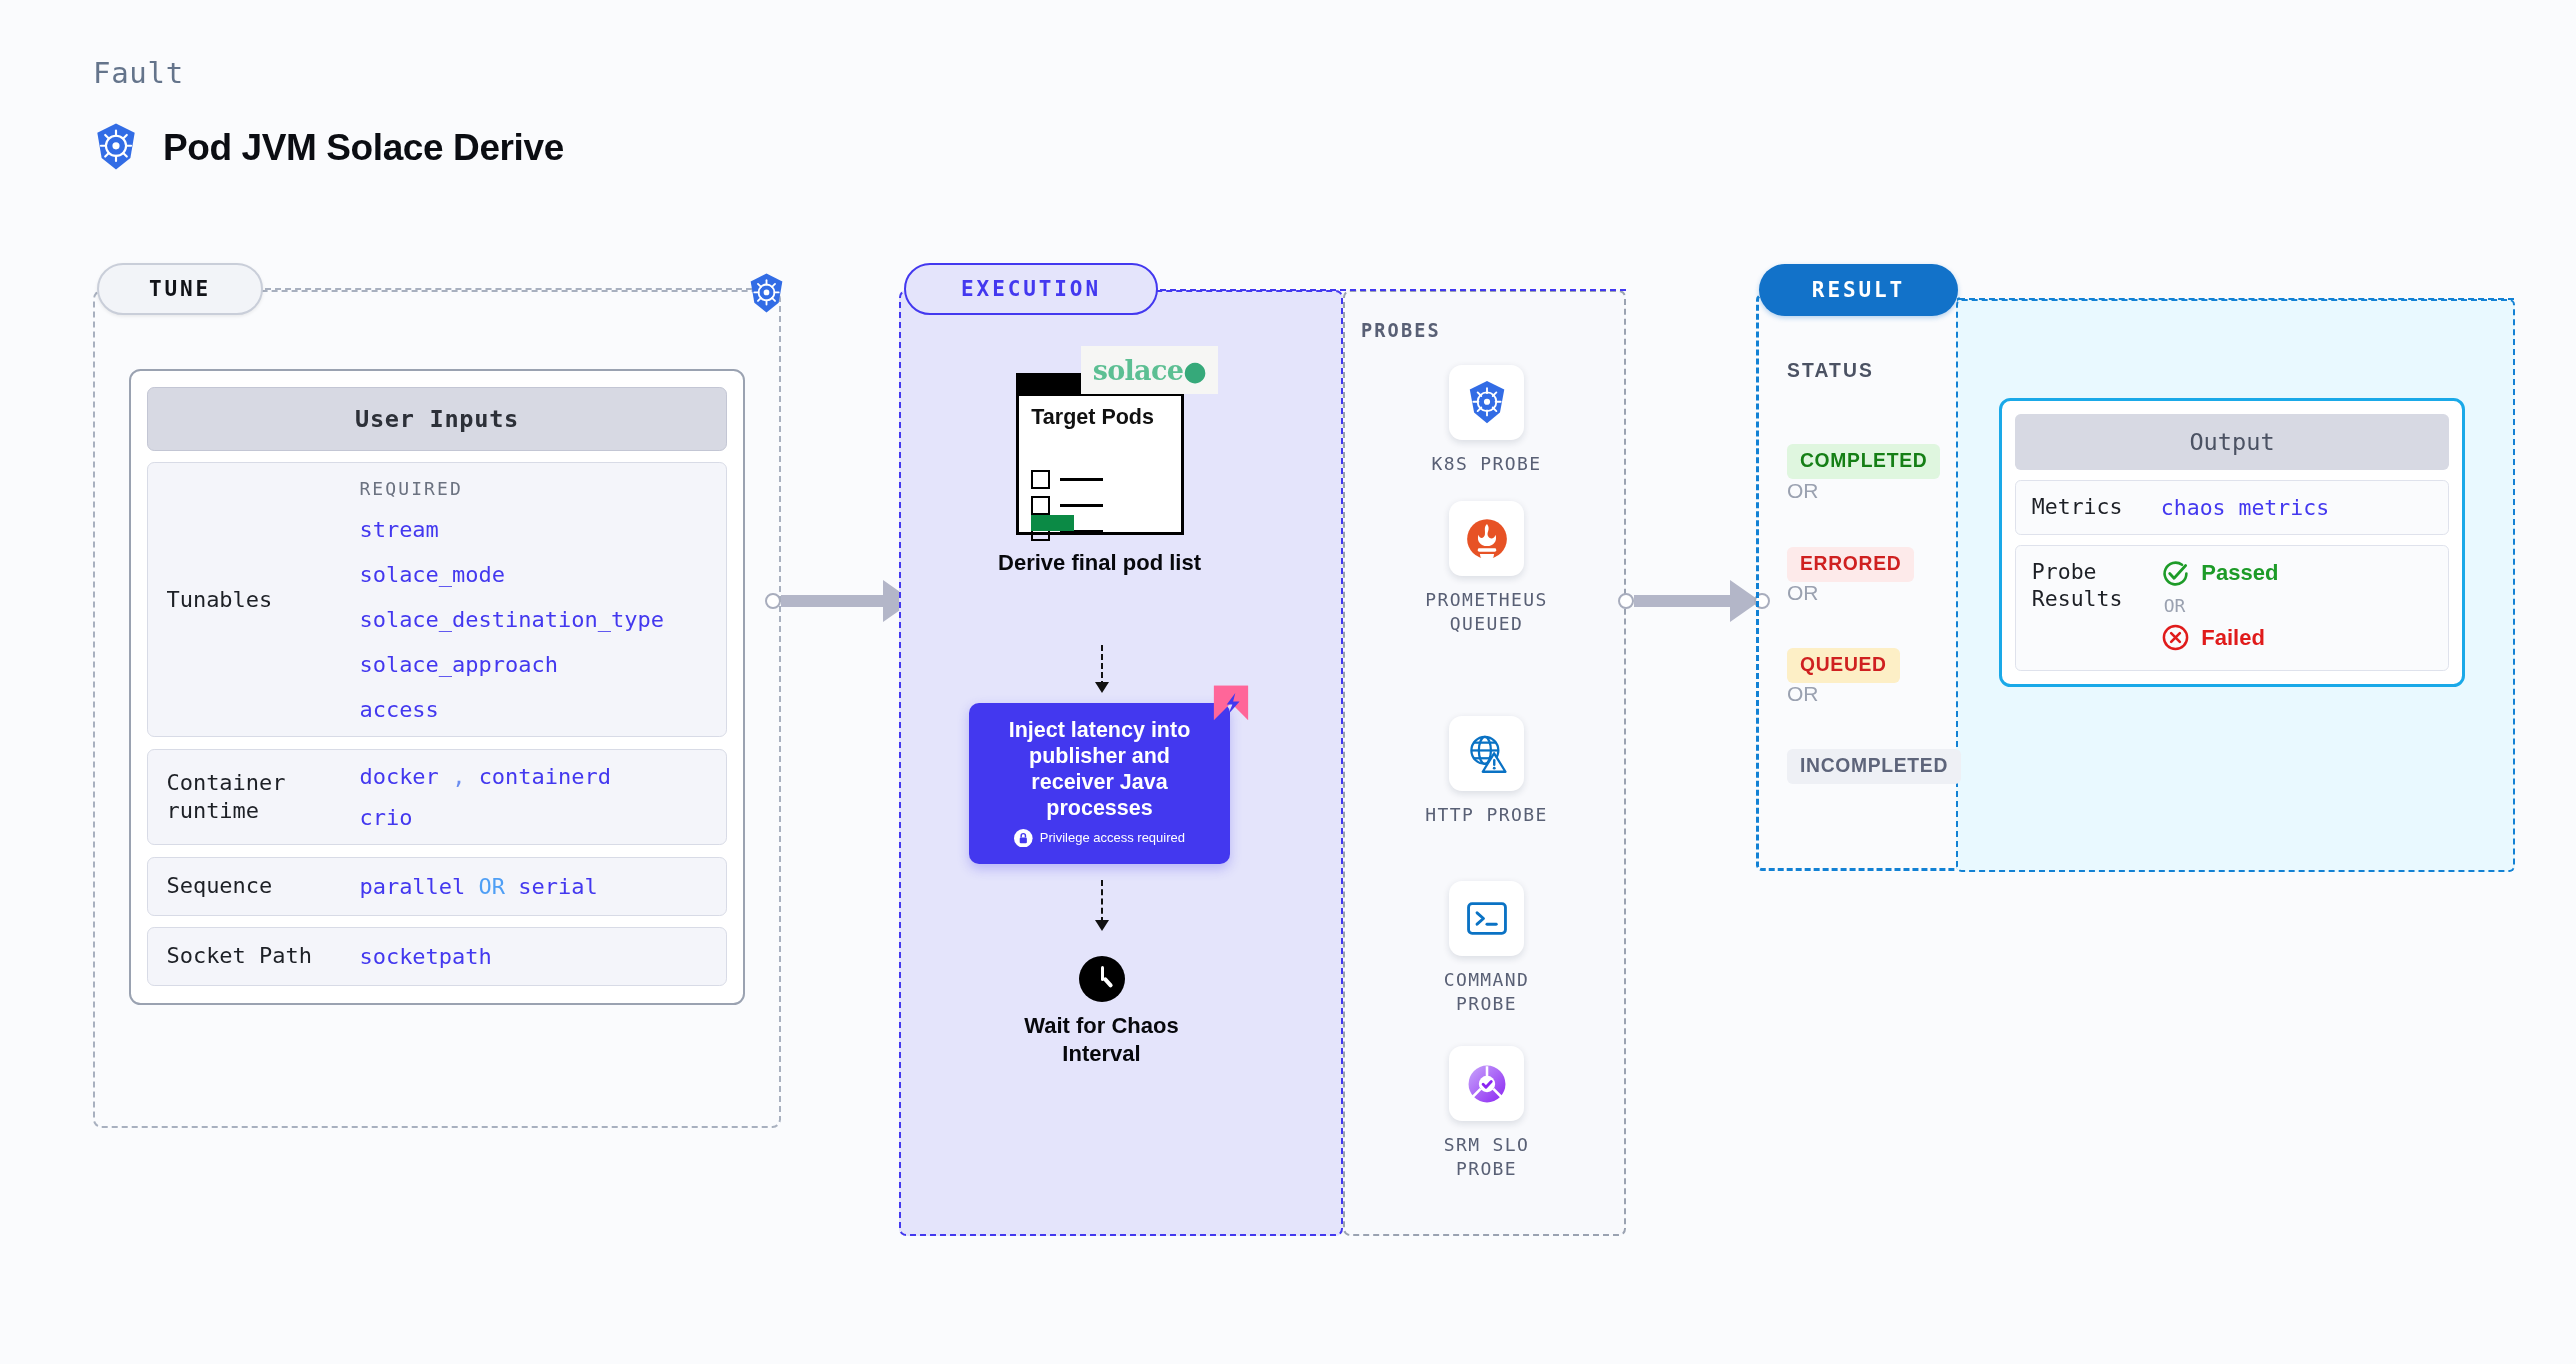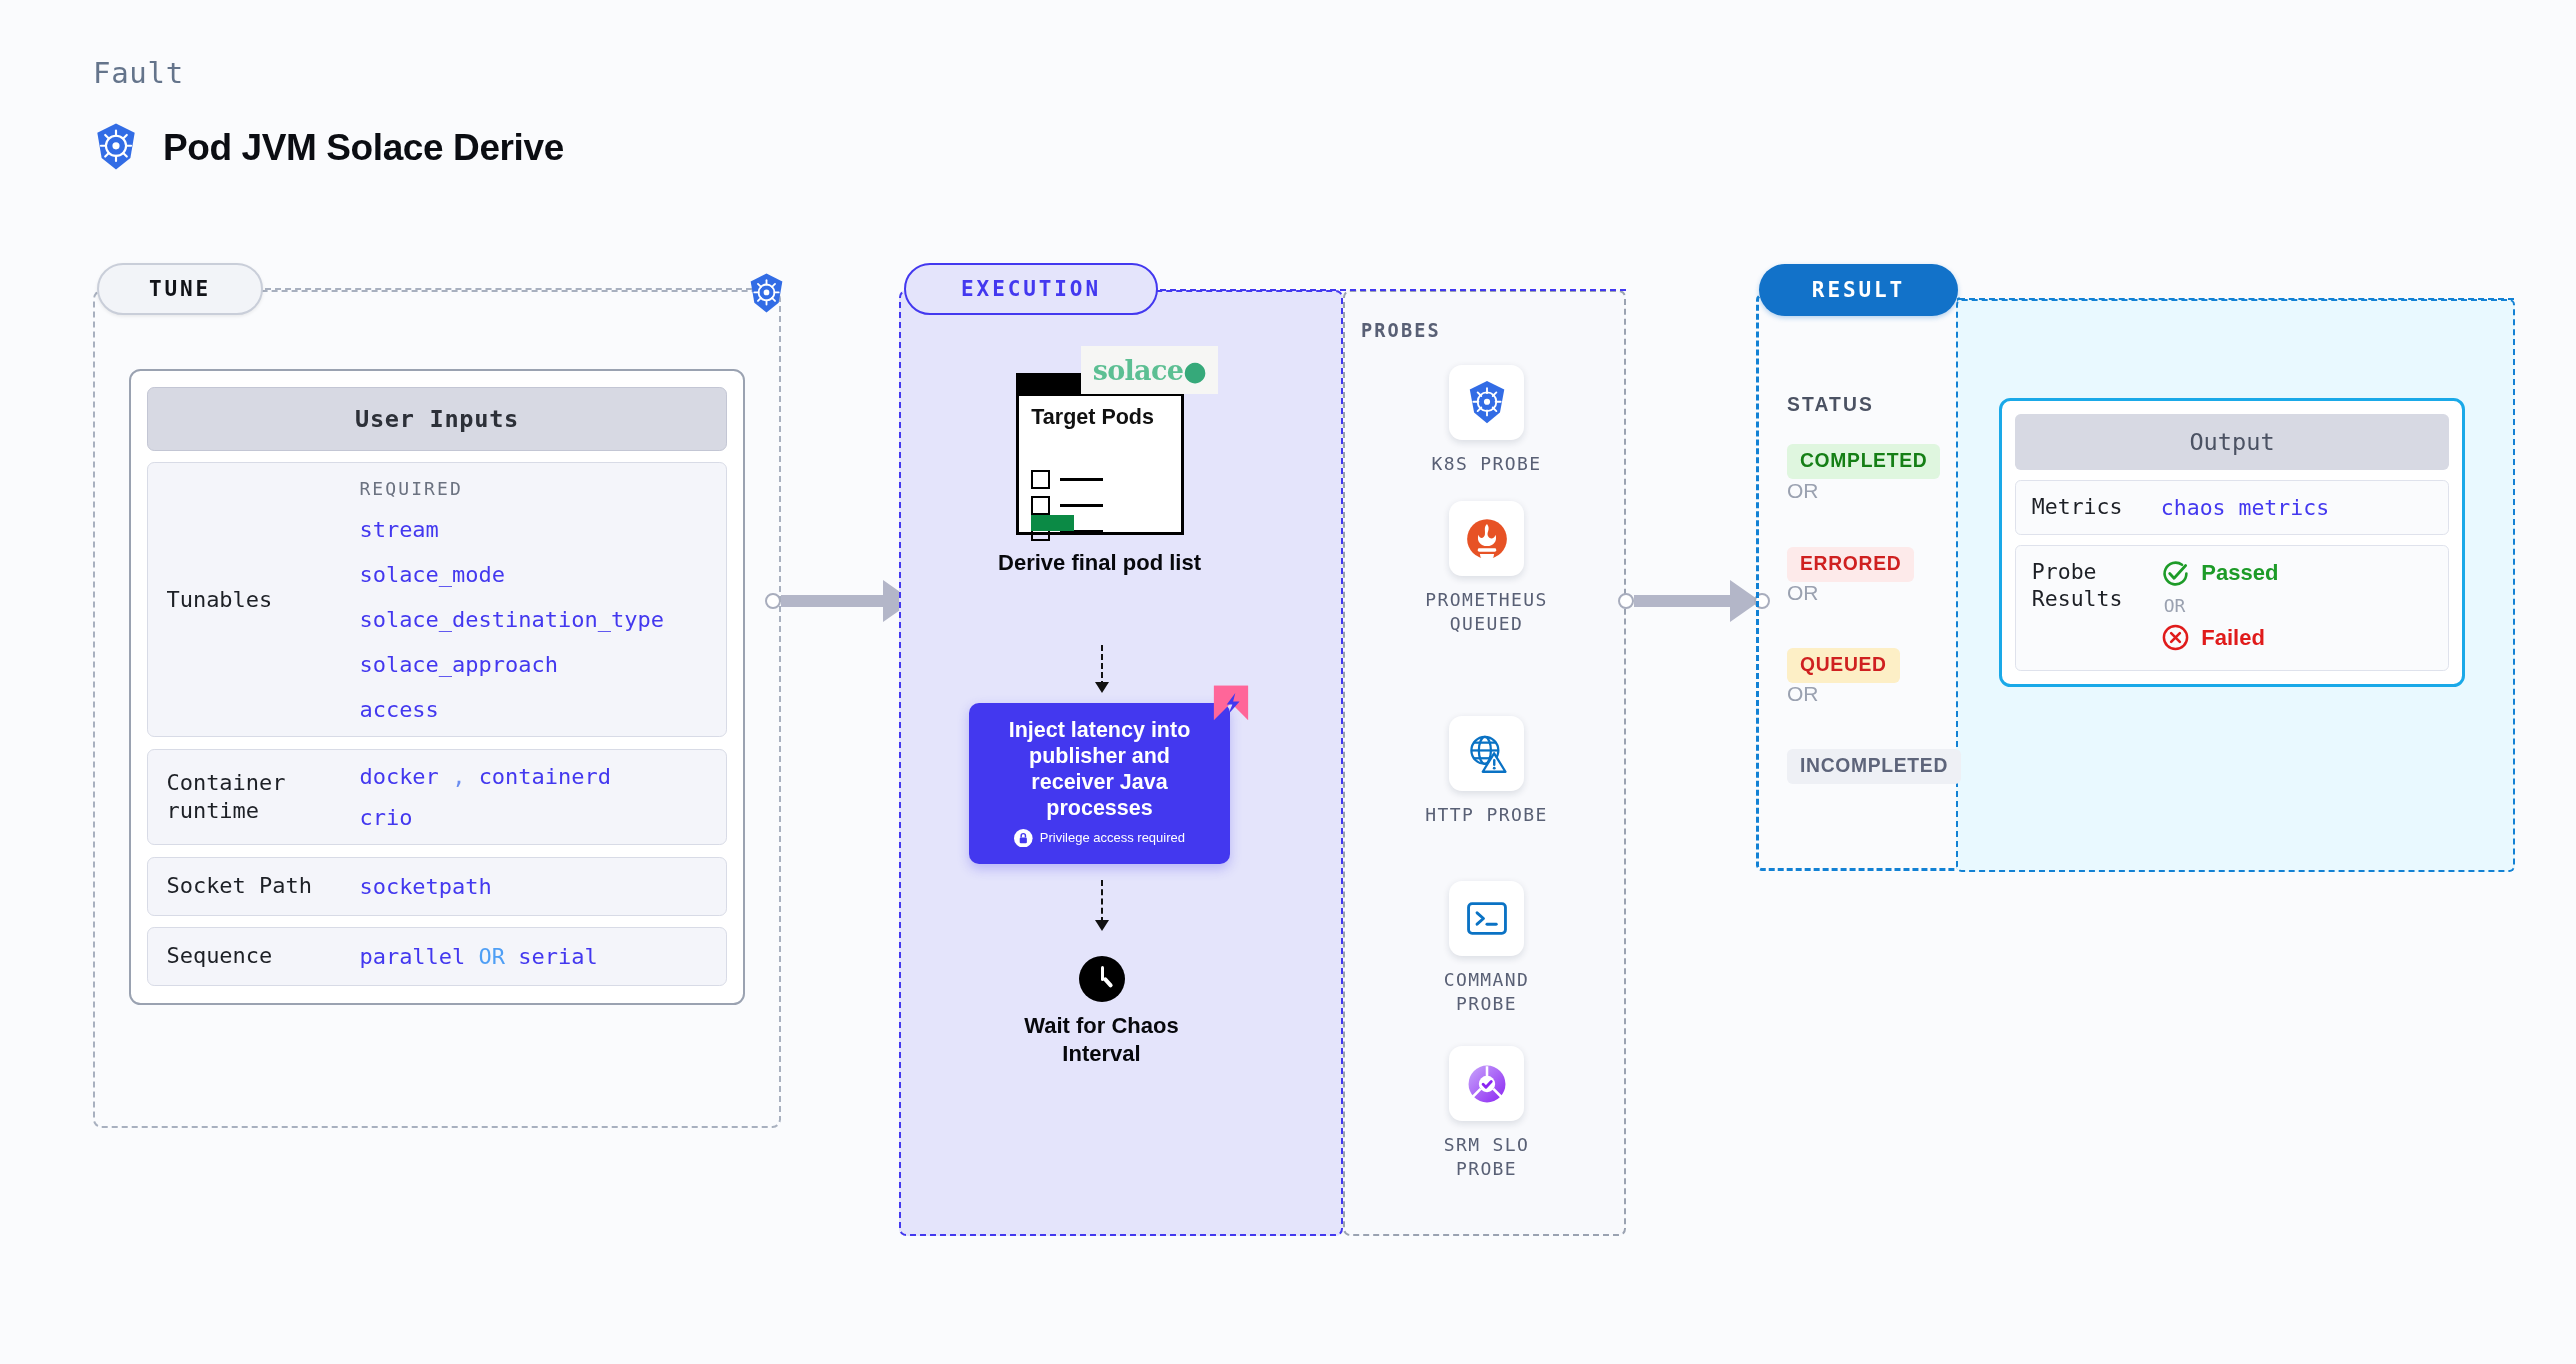--- a/index.html
+++ b/index.html
@@ -174,21 +174,21 @@
   #result-panel {
     position:absolute; left:1756px; top:294px; width:204px; height:577px;
     border:3.6px dashed #1281d4; border-radius:5.7px; background:transparent;
   }
   #result-pill {
     left:1759px; top:264px; width:199px;
     background:#1272c9; color:#fff; border:none;
     box-shadow:0 2.1px 5.7px rgba(18,114,201,.3);
   }
   #status-title {
-    position:absolute; left:1787px; top:394px;
+    position:absolute; left:1787px; top:360px;
     font-size:19.3px; font-weight:bold; color:#4b5263; letter-spacing:2.1px;
   }
   .badge {
     position:absolute; left:1787px;
     padding:6.4px 13px; border-radius:5.7px;
     font-size:19.3px; font-weight:bold; letter-spacing:0.7px;margin-top:20px;
   }
   .orlab { position:absolute; left:1787px; font-size:21px; color:#9aa1b0; }
 
   #output-panel {
@@ -300,31 +300,31 @@
       <div class="ui-val" style="margin-bottom:15.8px;">
         <span>docker</span>
         <span class="sep">,</span>
         <span>containerd</span>
       </div>
       <div class="ui-val"><span>crio</span></div>
     </div>
   </div>
 
   <div class="ui-row">
-    <div class="ui-key">Socket Path</div>
-    <div class="ui-val">socketpath</div>
-  </div>
-
-  <div class="ui-row">
     <div class="ui-key">Sequence</div>
     <div class="ui-val">
       <span>parallel</span>
       <span class="or">OR</span>
       <span>serial</span>
     </div>
+  </div>
+
+  <div class="ui-row">
+    <div class="ui-key">Socket Path</div>
+    <div class="ui-val">socketpath</div>
   </div>
 </div>
 
 <div class="conn" style="left:765px; top:580px;">
   <div class="conn-node"></div>
   <div class="conn-bar" style="width:102px;"></div>
   <div class="conn-head"></div>
   <div class="conn-node" style="margin-left:-5.7px;"></div>
 </div>
 

